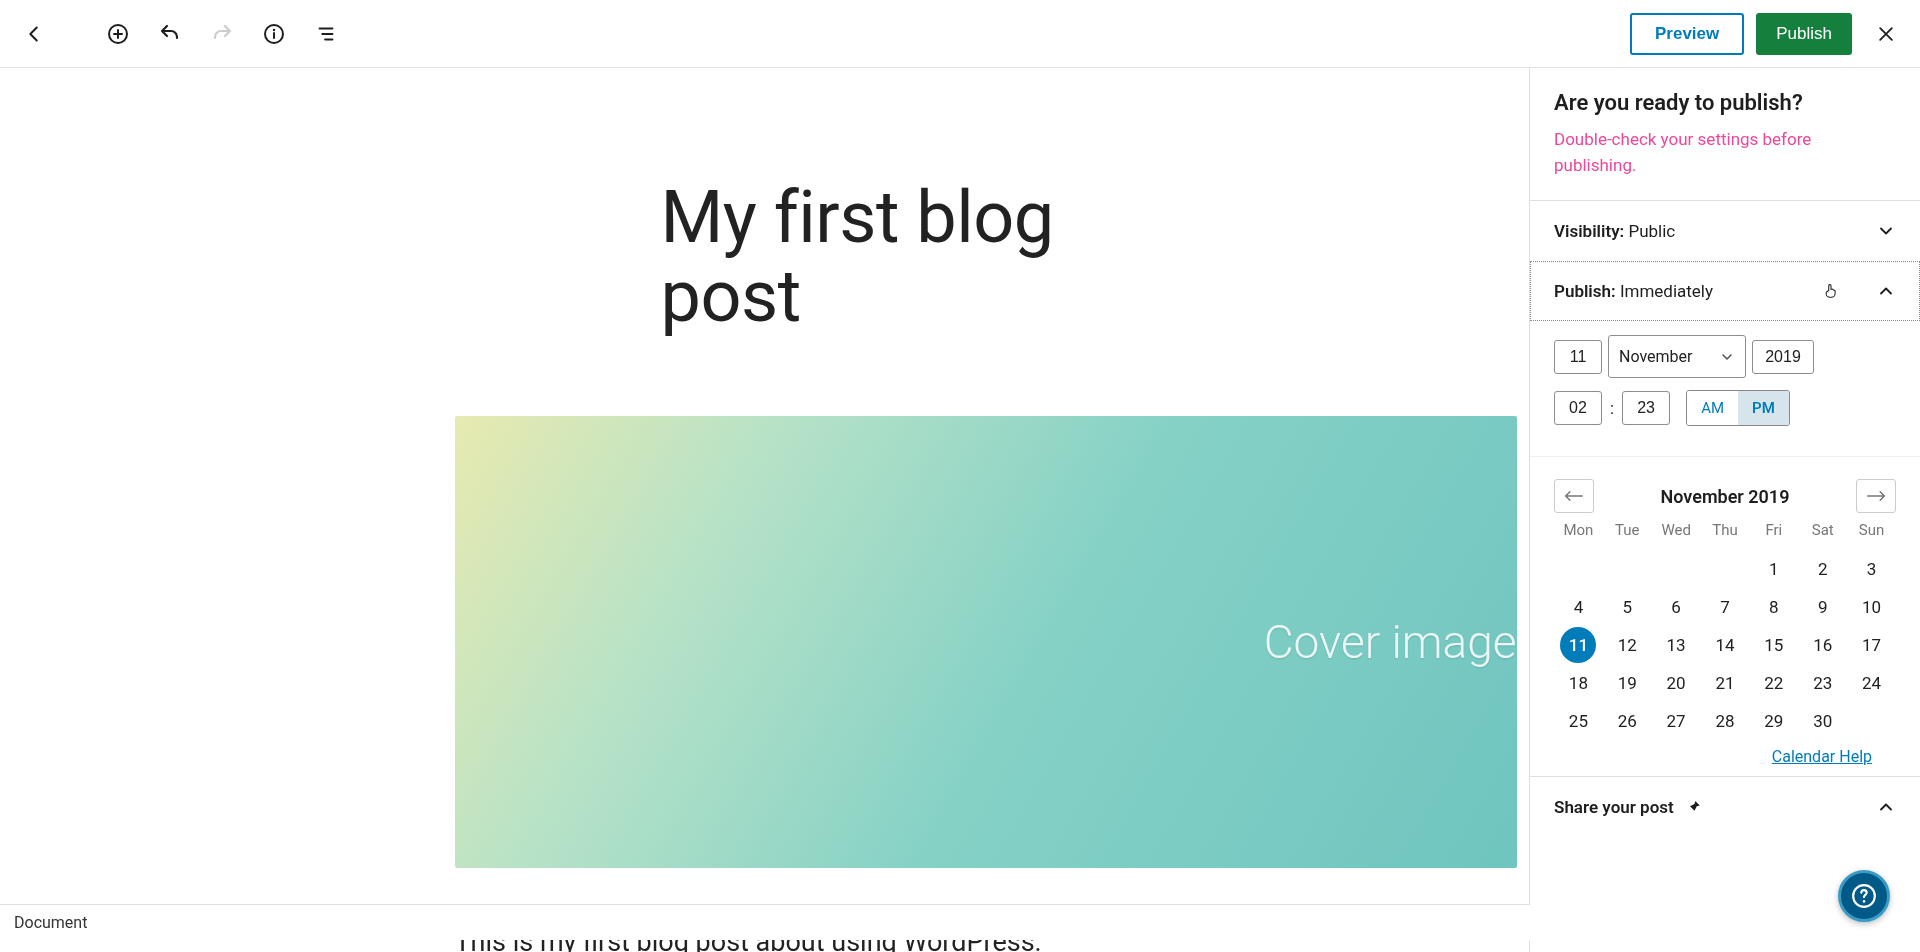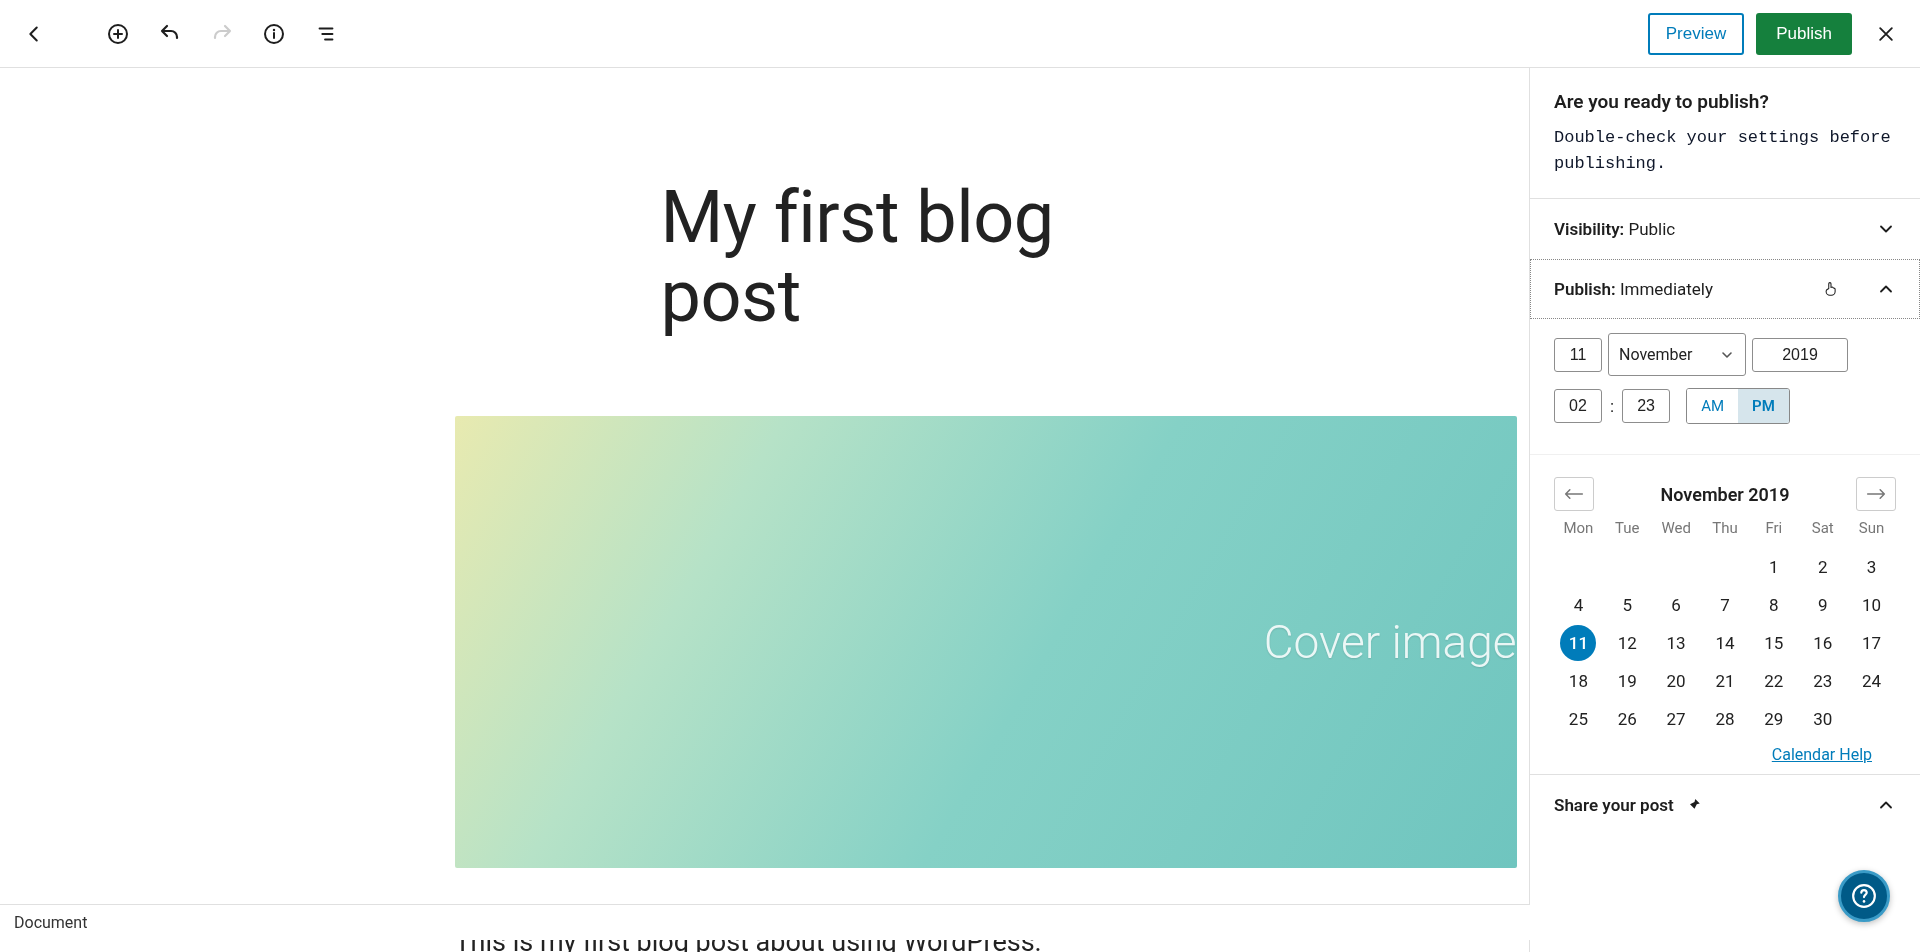--- a/index.html
+++ b/index.html
@@ -5,53 +5,53 @@
 * { box-sizing: border-box; margin: 0; padding: 0; }
 body { font-family: -apple-system, BlinkMacSystemFont, "Segoe UI", Roboto, sans-serif; background: #fff; color: #1e1e1e; overflow: hidden; }
 .app { width: 1920px; height: 952px; display: flex; flex-direction: column; position: relative; }
 
 
 .toolbar { height: 68px; border-bottom: 1px solid #e0e0e0; display: flex; align-items: center; padding: 0 12px; }
 .toolbar-left { display: flex; align-items: center; gap: 8px; }
 .tool-btn { width: 44px; height: 44px; display: flex; align-items: center; justify-content: center; cursor: pointer; color: #1e1e1e; border-radius: 2px; }
 .tool-btn.disabled { color: #ccc; cursor: default; }
 .toolbar-right { margin-left: auto; display: flex; align-items: center; gap: 12px; }
-.preview-btn { border: 2px solid #007cba; color: #007cba; background: #fff; padding: 9px 16px; font-size: 17px; border-radius: 3px; cursor: pointer; font-weight: 400; }
+.preview-btn { border: 2px solid #007cba; color: #007cba; background: #fff; padding: 9px 23px; font-size: 17px; border-radius: 3px; cursor: pointer; font-weight: 700; }
 .publish-btn { background: #15803d; color: #fff; border: none; padding: 11px 20px; font-size: 17px; border-radius: 3px; cursor: pointer; font-weight: 400; }
 .close-btn { width: 44px; height: 44px; display: flex; align-items: center; justify-content: center; cursor: pointer; font-size: 22px; color: #1e1e1e; }
 
 
 .main { flex: 1; display: flex; overflow: hidden; }
 .editor { flex: 1; overflow-y: auto; padding: 0; border-right: 1px solid #e0e0e0; }
 .editor-inner { margin: 0 auto; max-width: 1100px; padding: 110px 200px 60px 240px; }
 .post-title { font-size: 72px; font-weight: 400; letter-spacing: -0.5px; color: #222; line-height: 1.1; margin-left: 206px; margin-bottom: 80px; }
 .cover { width: 1062px; height: 452px; margin-left: 0; background: linear-gradient(120deg, #e8eab0 0%, #b6e2c7 25%, #85d1c6 55%, #6fc5bf 100%); display: flex; align-items: center; justify-content: flex-end; border-radius: 2px; }
 .cover-text { font-size: 46px; color: #fff; opacity: 0.85; font-weight: 300; text-shadow: 0 1px 2px rgba(0,0,0,0.15); }
 .para { font-size: 27px; color: #222; margin-top: 56px; line-height: 1.4; font-weight: 400; }
 .para2 { font-size: 27px; color: #222; margin-top: 56px; line-height: 1.4; font-weight: 400; }
 
 
 .sidebar { width: 390px; display: flex; flex-direction: column; overflow-y: auto; }
 .sb-section { padding: 22px 24px; }
-.sb-heading { font-size: 19px; font-weight: 600; margin-bottom: 12px; }
-.sb-sub { font-size: 17px; color: #0f172a; line-height: 1.5; font-family: Liberation Mono, monospace; }
+.sb-heading { font-size: 22px; font-weight: 600; margin-bottom: 12px; }
+.sb-sub { font-size: 17px; color: #ec4899; line-height: 1.5; }
 .sb-row { border-top: 1px solid #e0e0e0; padding: 20px 24px; display: flex; align-items: center; justify-content: space-between; cursor: pointer; }
 .sb-row-label { font-size: 17px; }
 .sb-row-label b { font-weight: 600; }
 .sb-row-dotted { border: 1px dotted #888; padding: 19px 23px; }
 .chev { width: 20px; height: 20px; }
 .cursor-icon { width: 18px; height: 18px; margin-right: 36px; }
 
 
 .dt-controls { padding: 14px 24px 6px; }
 .dt-row { display: flex; align-items: center; gap: 6px; margin-bottom: 12px; }
 .dt-input { border: 1px solid #8d8d8d; border-radius: 3px; padding: 7px 8px; font-size: 16px; text-align: center; background: #fff; color: #222; }
 .dt-day { width: 48px; }
 .dt-month { width: 138px; display: flex; align-items: center; justify-content: space-between; padding: 11px 10px; }
-.dt-year { width: 96px; }
+.dt-year { width: 62px; }
 .dt-hour, .dt-min { width: 48px; }
 .dt-colon { font-size: 17px; padding: 0 2px; }
 .ampm { display: flex; border: 1px solid #888; border-radius: 3px; overflow: hidden; margin-left: 10px; }
 .ampm-btn { padding: 8px 14px; font-size: 15px; background: #fff; color: #007cba; cursor: pointer; }
 .ampm-btn.active { background: #d6e5ec; font-weight: 600; }
 
 
 .calendar { margin-top: 12px; border-top: 1px solid #f0f0f0; padding: 22px 24px 10px; }
 .cal-head { display: flex; align-items: center; justify-content: space-between; margin-bottom: 2px; }
 .cal-nav { width: 40px; height: 34px; border: 1px solid #ccc; border-radius: 3px; display: flex; align-items: center; justify-content: center; cursor: pointer; }

